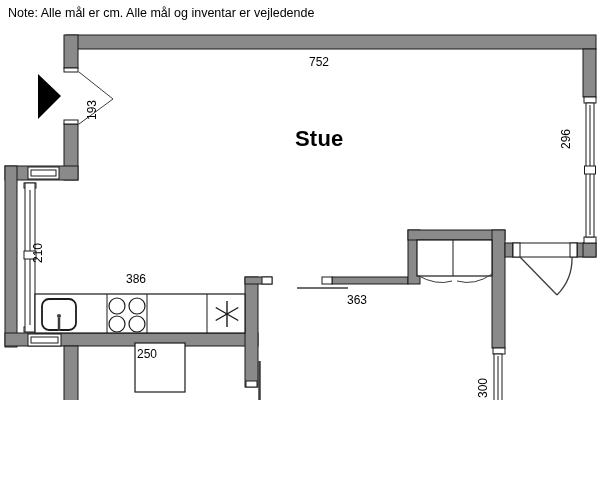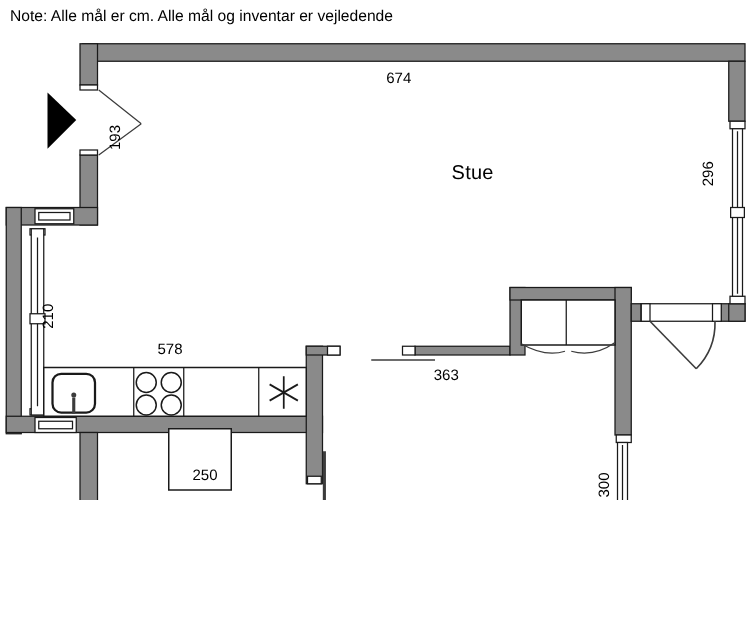--- a/index.html
+++ b/index.html
@@ -2,22 +2,22 @@
 <html style="--wall: #8a8a8a; --outline: #1a1a1a; --detail: #3c3c3c; --bg: #ffffff; --text: #000000; --arrow: #000000;"><head>
 <meta charset="utf-8">
 <style>
   html,body{margin:0;padding:0;background:#fff;}
   #stage{position:relative;width:600px;height:400px;background:var(--bg,#fff);overflow:hidden;
          font-family:"Liberation Sans",sans-serif;color:var(--text,#000);}
   #plan-svg{position:absolute;left:0;top:0;}
   .note{position:absolute;left:8px;top:6px;font-size:12.5px;white-space:nowrap;}
   .dim{position:absolute;width:40px;height:14px;line-height:14px;font-size:12px;text-align:center;}
   .dim.v{transform:rotate(-90deg);transform-origin:center center;}
-  .room-label{position:absolute;width:100px;height:20px;line-height:20px;font-size:16px;
-              font-weight:normal;text-align:right;letter-spacing:.2px;}
+  .room-label{position:absolute;width:100px;height:20px;line-height:20px;font-size:22px;
+              font-weight:bold;text-align:left;letter-spacing:.2px;}
   
   .wall{fill:var(--wall,#8a8a8a);stroke:var(--outline,#1a1a1a);stroke-width:1;}
   .cap{fill:var(--bg,#fff);stroke:var(--outline,#1a1a1a);stroke-width:1;}
   .winframe{fill:var(--bg,#fff);stroke:var(--outline,#1a1a1a);stroke-width:1;}
   .winline{stroke:var(--outline,#1a1a1a);stroke-width:1;fill:none;}
   .fix{fill:var(--bg,#fff);stroke:var(--outline,#1a1a1a);stroke-width:1.2;}
   .fix2{fill:var(--bg,#fff);stroke:var(--outline,#1a1a1a);stroke-width:1.8;}
   .fixline{stroke:var(--outline,#1a1a1a);stroke-width:1;fill:none;}
   .thin{stroke:var(--detail,#3c3c3c);stroke-width:1;fill:none;}
   .door{stroke:var(--detail,#3c3c3c);stroke-width:1.3;fill:none;}
@@ -119,25 +119,25 @@
     <path class="thin" d="M417,275 Q436,286 452,281 M457,281 Q475,286 492,274"></path>
 
     <line class="door" x1="520" y1="257" x2="557" y2="295"></line>
     <path class="door" d="M572,257 A52,52 0 0 1 557,295"></path>
     <line class="door2" x1="259.5" y1="361" x2="259.5" y2="414"></line>
     <line class="door" x1="297" y1="288" x2="348" y2="288"></line>
   </svg>
 
   <div class="note">Note: Alle mål er cm. Alle mål og inventar er vejledende</div>
 
-  <div class="dim" style="left:299px;top:55px;">674</div>
+  <div class="dim" style="left:299px;top:55px;">752</div>
   <div class="dim v" style="left:546px;top:132px;">296</div>
   <div class="dim v" style="left:72px;top:103px;">193</div>
   <div class="dim v" style="left:18px;top:246px;">210</div>
-  <div class="dim" style="left:116px;top:272px;">578</div>
+  <div class="dim" style="left:116px;top:272px;">386</div>
   <div class="dim" style="left:337px;top:293px;">363</div>
   <div class="dim v" style="left:463px;top:381px;">300</div>
-  <div class="dim" style="left:144px;top:347px;margin-top:26px;">250</div>
+  <div class="dim" style="left:127px;top:347px;">250</div>
   <div class="dim v" style="left:213px;top:404px;">224</div>
 
   <div class="room-label" style="left:295px;top:129px;">Stue</div>
   <div class="room-label" style="left:113px;top:402px;">Bad</div>
 </div>
 
 </body></html>

